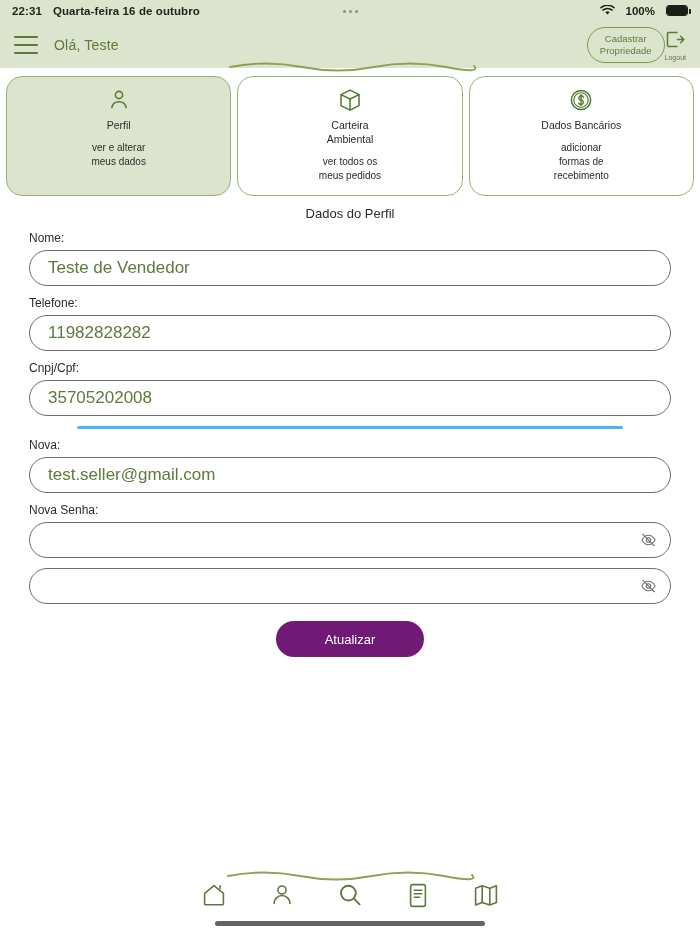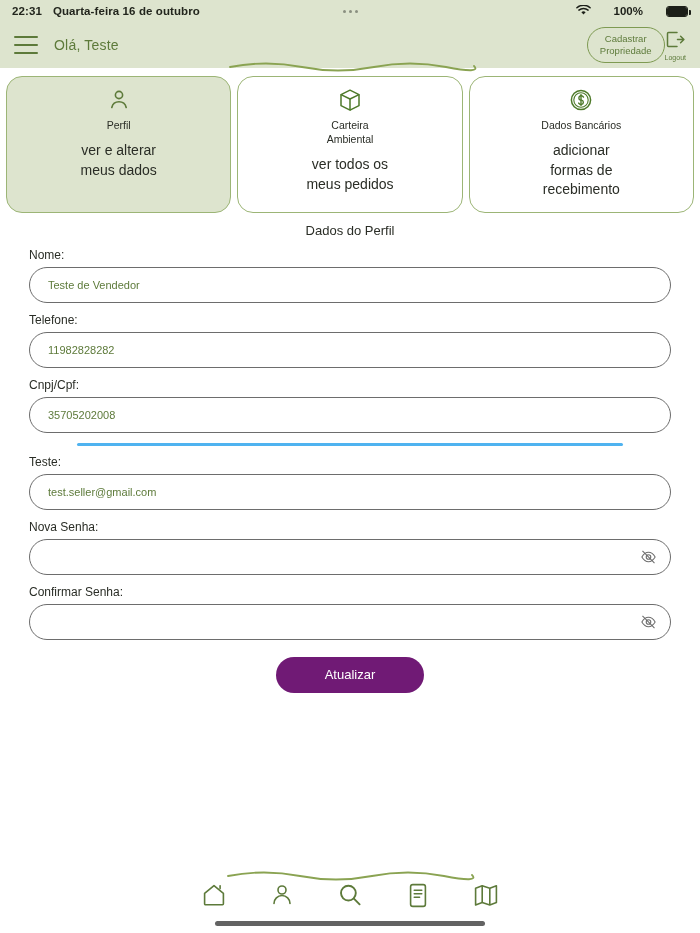--- a/index.html
+++ b/index.html
@@ -26,21 +26,21 @@
   .sb-dots {
     position: absolute; left: 0; right: 0;
     display: flex; justify-content: center; align-items: center;
     gap: 3px; pointer-events: none;
   }
   .sb-dots i {
     width: 3px; height: 3px; border-radius: 50%;
     background: #8a8f80; display: block;
   }
   .sb-right {
-    margin-left: auto; display: flex; align-items: center; gap: 23px;
+    margin-left: auto; display: flex; align-items: flex-start; gap: 11px;
     font-size: 11.5px; color: #1c1f18;
   }
   .sb-batt {
     width: 22px; height: 11px; border: 1.3px solid #1c1f18;
     border-radius: 3px; position: relative; background: #1c1f18;
     background-clip: padding-box;
   }
   .sb-batt::after {
     content: ""; position: absolute; right: -3.5px; top: 3px;
     width: 2px; height: 5px; background: #1c1f18; border-radius: 0 1px 1px 0;
@@ -92,39 +92,39 @@
     padding: 10px 8px 12px 8px;
     background: #ffffff; cursor: pointer;
   }
   .card.active { background: #dde4ce; }
   .card-icon { height: 26px; display: flex; align-items: center; justify-content: center; }
   .card-title {
     font-size: 10.5px; color: #2a2d26; margin-top: 5px;
     text-align: center; line-height: 1.35;
   }
   .card-sub {
-    font-size: 14px; color: #2a2d26; margin-top: 9px;
+    font-size: 10px; color: #2a2d26; margin-top: 9px;
     text-align: center; line-height: 1.4;
   }
 
   
   .form-title {
     text-align: center; font-size: 13px; color: #2a2d26;
     margin-top: 10px; margin-bottom: 10px;
   }
   .form { padding: 0 29px; }
   .field-label {
     font-size: 12px; color: #2a2d26; margin-bottom: 5px; display: block;
   }
   .input-wrap { position: relative; margin-bottom: 10px; }
   .tinput {
     width: 100%; height: 36px;
     border: 1px solid #6d6d6d; border-radius: 20px;
     background: #fff; outline: none;
-    padding: 0 18px; font-size: 11px;
+    padding: 0 18px; font-size: 17px;
     color: #5d7a3a; font-family: "Liberation Sans", sans-serif;
   }
   .tinput::placeholder { color: #b4b4b4; }
   .eye {
     position: absolute; right: 14px; top: 50%;
     transform: translateY(-50%); cursor: pointer;
     display: flex; align-items: center;
   }
   .blue-rule {
     height: 3px; background: #4fb3f0; border-radius: 2px;
@@ -277,38 +277,37 @@
     <input class="tinput" type="text" value="11982828282" style="">
   </div>
 
   <label class="field-label">Cnpj/Cpf:</label>
   <div class="input-wrap">
     <input class="tinput" type="text" value="35705202008" style="">
   </div>
 
   <div class="blue-rule"></div>
 
-  <label class="field-label">Teste:</label>
+  <label class="field-label">Nova:</label>
   <div class="input-wrap">
     <input class="tinput" type="text" value="test.seller@gmail.com" style="">
   </div>
 
   <label class="field-label">Nova Senha:</label>
   <div class="input-wrap">
     <input class="tinput" type="text" value="" style="">
     <span class="eye">
       <svg width="17" height="17" viewBox="0 0 20 20">
         <path d="M2.2 10 C4.4 6.2 7 4.4 10 4.4 C13 4.4 15.6 6.2 17.8 10 C15.6 13.8 13 15.6 10 15.6 C7 15.6 4.4 13.8 2.2 10 Z" stroke="#6d6d6d" stroke-width="1.25" fill="none"></path>
         <circle cx="10" cy="10" r="2.7" stroke="#6d6d6d" stroke-width="1.25" fill="none"></circle>
         <path d="M3.2 3.2 L16.8 16.8" stroke="#6d6d6d" stroke-width="1.25" stroke-linecap="round"></path>
       </svg>
     </span>
   </div>
 
-  <label class="field-label">Confirmar Senha:</label>
   <div class="input-wrap">
     <input class="tinput" type="text" value="" style="">
     <span class="eye">
       <svg width="17" height="17" viewBox="0 0 20 20">
         <path d="M2.2 10 C4.4 6.2 7 4.4 10 4.4 C13 4.4 15.6 6.2 17.8 10 C15.6 13.8 13 15.6 10 15.6 C7 15.6 4.4 13.8 2.2 10 Z" stroke="#6d6d6d" stroke-width="1.25" fill="none"></path>
         <circle cx="10" cy="10" r="2.7" stroke="#6d6d6d" stroke-width="1.25" fill="none"></circle>
         <path d="M3.2 3.2 L16.8 16.8" stroke="#6d6d6d" stroke-width="1.25" stroke-linecap="round"></path>
       </svg>
     </span>
   </div>

